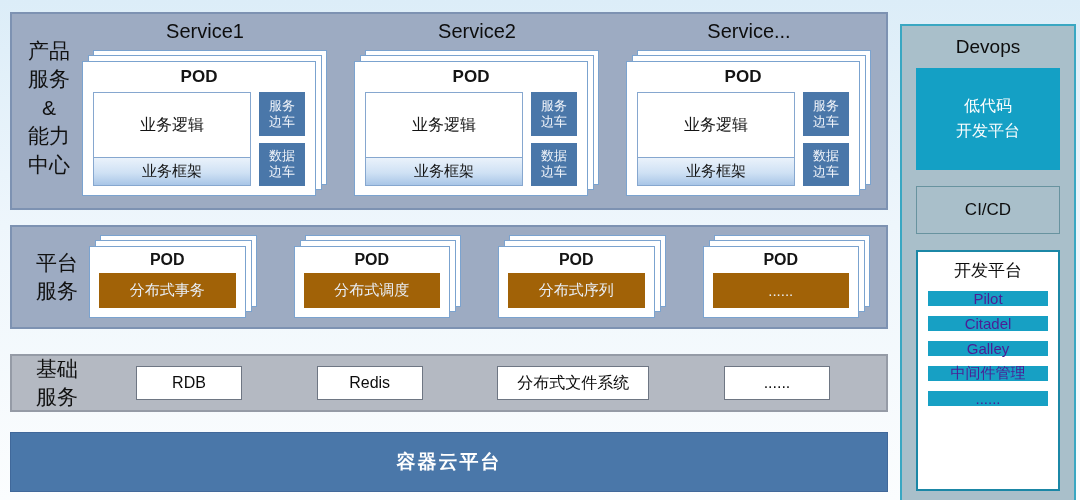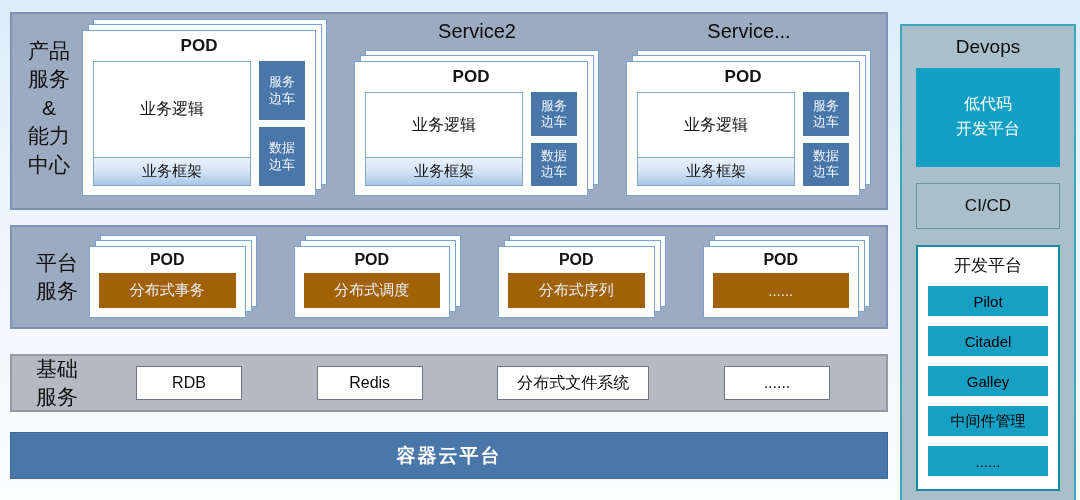--- a/index.html
+++ b/index.html
@@ -14,21 +14,21 @@
   
   .section {
     position:absolute; left:10px; width:878px;
     background:#9dabc2; border:2px solid #7d92b2;
     display:flex;
   }
   #sec-product { top:12px; height:198px; padding:4px 12px 10px 6px; }
   #sec-platform { top:225px; height:104px; padding:8px 14px; }
   #sec-base { top:354px; height:58px; padding:6px 14px; background:#b4b9c2; border-color:#959ba6; align-items:center; }
   #bar-container {
-    position:absolute; left:10px; top:432px; width:878px; height:47px;
+    position:absolute; left:10px; top:432px; width:878px; height:60px;
     background:#4a77a9; border:1px solid #40689a;
     display:flex; align-items:center; justify-content:center;
     color:#fff; font-size:19px; font-weight:600; letter-spacing:2px;
   }
   .side-label {
     width:62px; flex:0 0 62px;
     display:flex; align-items:center; justify-content:center;
     font-size:21px; line-height:1.35; text-align:center; color:#111;
   }
 
@@ -97,36 +97,37 @@
   .cicd {
     margin-top:16px; height:48px; border:1px solid #68939f;
     display:flex; align-items:center; justify-content:center; font-size:17px; color:#0d0d0d;
   }
   .ctrl-panel {
     margin-top:16px; flex:1; background:#fff; border:2px solid #1b87a6;
     display:flex; flex-direction:column; padding:4px 10px 8px;
   }
   .ctrl-title { text-align:center; font-size:17px; padding:3px 0 4px; color:#0d0d0d; }
   .ctrl-btn {
-    height:30px; margin:5px 0; background:#17a0c4; color:#000000; font-size:15px;
+    height:15px; margin:5px 0; background:#17a0c4; color:#4c1d95; font-size:15px;
     display:flex; align-items:center; justify-content:center;
   }
 </style>
 </head>
 <body>
 
 <div class="section" id="sec-product">
   <div class="side-label pre">产品
 服务
 &amp;
 能力
 中心</div>
   <div class="services">
 
     <div class="service">
+      <div class="service-title">Service1</div>
       <div class="stack">
         <div class="ghost g2"></div>
         <div class="ghost g1"></div>
         <div class="pod-card">
           <div class="pod-title">POD</div>
           <div class="pod-row">
             <div class="biz-box">
               <div class="biz-logic">业务逻辑</div>
               <div class="biz-frame">业务框架</div>
             </div>

